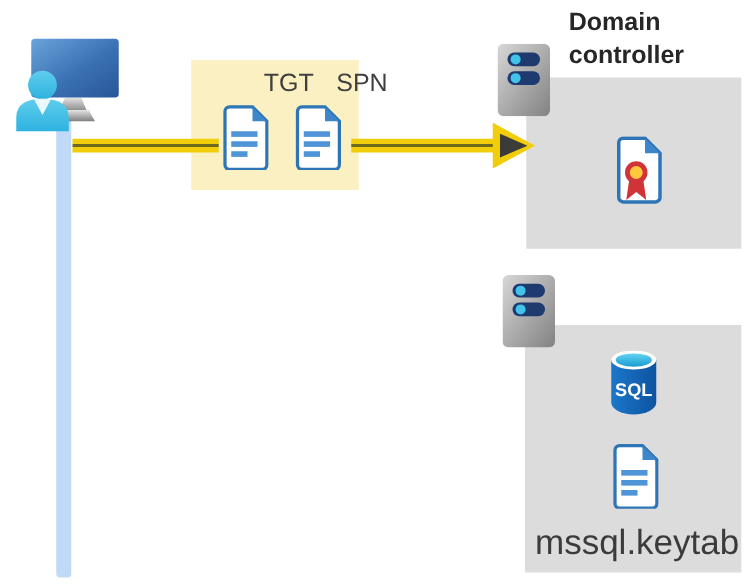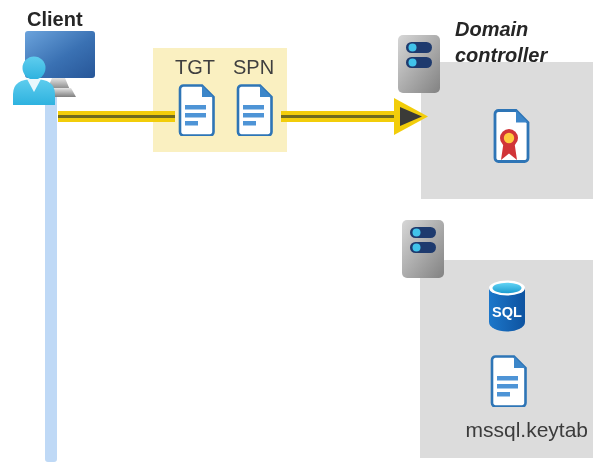--- a/index.html
+++ b/index.html
@@ -2,22 +2,22 @@
 <html><head>
 <meta charset="utf-8">
 <style>
   html,body{margin:0;padding:0;background:#fff;}
   .canvas{
     position:relative;width:600px;height:468px;background:#ffffff;overflow:hidden;
     font-family:"Liberation Sans",sans-serif;
   }
   .abs{position:absolute;}
   .title{font-weight:bold;font-size:20px;color:#262626;line-height:26px;}
-  .ticket-label{font-size:20px;color:#3F3F3F;text-align:center;}
-  .file-label{font-size:21px;color:#3B3B3B;text-align:right;}
+  .ticket-label{font-size:20px;color:#3F3F3F;text-align:center;margin-left:36px;}
+  .file-label{font-size:28px;color:#3B3B3B;text-align:right;}
   .panel{background:#DCDCDC;}
   .ticket-box{background:#FAF0C1;}
   .vline{background:#BFD9F6;border-radius:3px;}
   .arrow-seg{
     height:11px;
     background:linear-gradient(to bottom,#F2CD0A 0,#F2CD0A 4px,#6E6A1E 4px,#6E6A1E 7px,#F2CD0A 7px,#F2CD0A 11px);
   }
 </style>
 </head>
 <body>
@@ -31,21 +31,20 @@
 
   <div class="abs ticket-box" style="left:153px;top:48px;width:134px;height:104px;"></div>
 
   <div class="abs arrow-seg" style="left:58px;top:111px;width:117px;"></div>
   <div class="abs arrow-seg" style="left:281px;top:111px;width:121px;"></div>
   <svg class="abs" style="left:394px;top:98px;" width="34" height="37" viewBox="0 0 34 37">
     <polygon points="0,0 34,18.5 0,37" fill="#F2CD0A"></polygon>
     <polygon points="6,9 28,18.5 6,28" fill="#3B3B38"></polygon>
   </svg>
 
-  <div class="abs title" style="left:27px;top:6px;">Client</div>
   <svg class="abs" style="left:10px;top:28px;" width="90" height="80" viewBox="0 0 90 80">
     <defs>
       <linearGradient id="gmon" x1="0" y1="0" x2="1" y2="1">
         <stop offset="0" stop-color="#6BA3DC"></stop>
           <stop offset="0.55" stop-color="#3A71B3"></stop>
           <stop offset="1" stop-color="#275698"></stop>
       </linearGradient>
       <linearGradient id="gstand" x1="0" y1="0" x2="0" y2="1">
         <stop offset="0" stop-color="#E4E4E4"></stop>
           <stop offset="1" stop-color="#7F7F7F"></stop>
@@ -78,21 +77,21 @@
     <rect x="10" y="37" width="13" height="4.5" fill="#4E94D6"></rect>
   </svg>
   <svg class="abs" style="left:233px;top:84px;" width="40" height="52" viewBox="0 0 40 52">
     <path d="M5,5 a3.5,3.5 0 0 1 3.5,-3.5 H27 L38.5,13 V48 a3.5,3.5 0 0 1 -3.5,3.5 H8.5 A3.5,3.5 0 0 1 5,48 Z" fill="#ffffff" stroke="#2E75B6" stroke-width="2.6"></path>
     <polygon points="27,1.5 38.5,13 27,13" fill="#3C86C9"></polygon>
     <rect x="10" y="21" width="21" height="4.5" fill="#4E94D6"></rect>
     <rect x="10" y="29" width="21" height="4.5" fill="#4E94D6"></rect>
     <rect x="10" y="37" width="13" height="4.5" fill="#4E94D6"></rect>
   </svg>
 
-  <div class="abs title" style="left:455px;top:16px;width:115px;font-style:italic;">Domain controller</div>
+  <div class="abs title" style="left:455px;top:5px;width:115px;">Domain controller</div>
   <svg class="abs" style="left:398px;top:35px;" width="42" height="58" viewBox="0 0 42 58">
     <defs>
       <linearGradient id="gsrv" x1="0" y1="0" x2="1" y2="1">
         <stop offset="0" stop-color="#D7D7D7"></stop>
           <stop offset="1" stop-color="#828282"></stop>
       </linearGradient>
     </defs>
     <rect x="0" y="0" width="42" height="58" rx="5" fill="url(#gsrv)"></rect>
     <rect x="8" y="7" width="26" height="11" rx="5.5" fill="#1E3A6E"></rect>
     <circle cx="14.5" cy="12.5" r="4" fill="#41C3EA"></circle>

